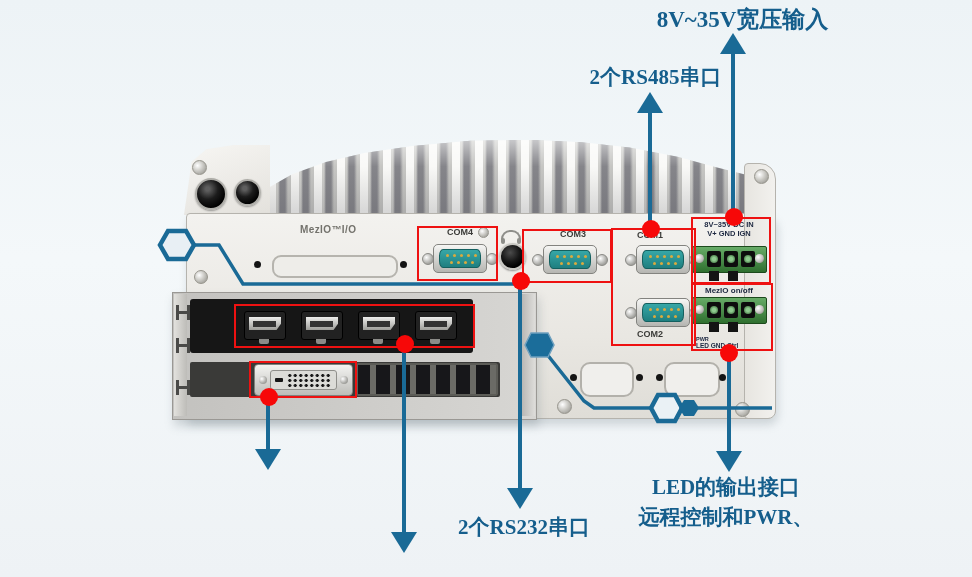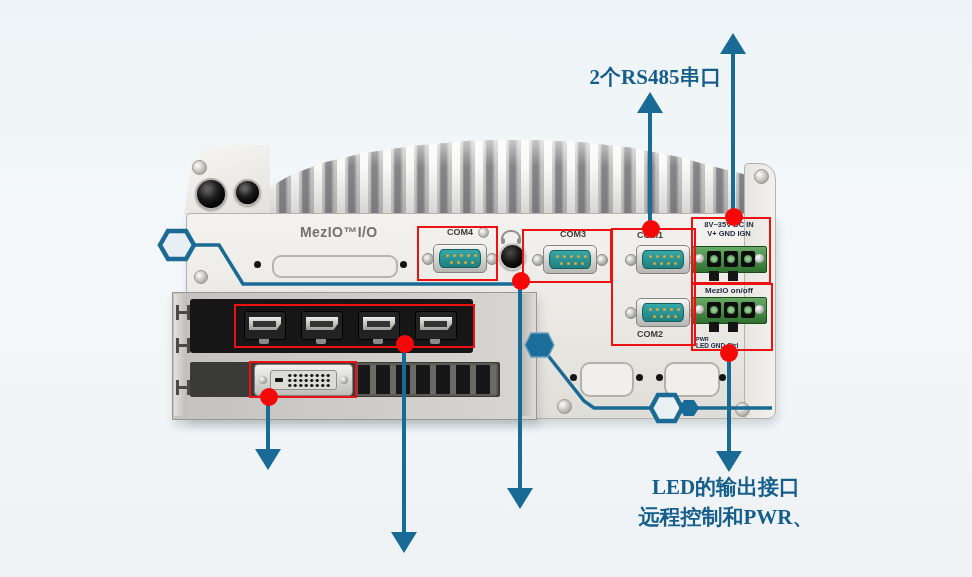--- a/index.html
+++ b/index.html
@@ -25,21 +25,21 @@
   .endcap{position:absolute;left:744px;top:163px;width:30px;height:254px;
     background:linear-gradient(90deg,#e7e5e0,#f2f1ee);
     border:1px solid #b5b3ad;border-radius:4px 16px 8px 4px;}
   .screw{position:absolute;border-radius:50%;
     background:radial-gradient(circle at 35% 35%,#ffffff,#cbcac5 45%,#8d8c86);
     border:1px solid #97958d;}
   .bdot{position:absolute;border-radius:50%;background:#141414;}
   .cgland{position:absolute;border-radius:50%;
     background:radial-gradient(circle at 38% 32%,#5e5e5e 0 2px,#1c1c1c 40%,#000 75%);
     border:2px solid rgba(205,203,197,.85);box-shadow:0 1px 2px rgba(0,0,0,.35);}
-  .mezio{position:absolute;left:300px;top:224px;width:90px;font-size:14px;letter-spacing:.4px;
+  .mezio{position:absolute;left:300px;top:224px;width:90px;font-size:10px;letter-spacing:.4px;
     color:#73726c;font-weight:bold;}
   .blankdsub{position:absolute;left:272px;top:255px;width:122px;height:19px;border:2px solid #b6b4ae;
     border-radius:9px;background:#eeede9;}
 
   
   .db9{position:absolute;width:72px;height:31px;}
   .db9 .shell{position:absolute;left:9px;right:9px;top:1px;bottom:1px;
     background:linear-gradient(180deg,#f6f6f4,#b5b5b1);border:1px solid #83837f;border-radius:5px;}
   .db9 .dface{position:absolute;left:15px;right:15px;top:6px;bottom:6px;
     background:linear-gradient(180deg,#37a7a7,#1f7f80);border:1px solid #14605f;border-radius:4px/7px;}
@@ -277,19 +277,21 @@
   <div class="cline" style="left:727px;top:354px;height:99px;"></div>
   <div class="arr down" style="left:716px;top:451px;"></div>
 
   <span class="rdot" style="left:725px;top:208px;"></span>
   <span class="rdot" style="left:642px;top:220px;"></span>
   <span class="rdot" style="left:512px;top:272px;"></span>
   <span class="rdot" style="left:396px;top:335px;"></span>
   <span class="rdot" style="left:260px;top:388px;"></span>
   <span class="rdot" style="left:720px;top:344px;"></span>
 
+  <div class="lbl" style="left:645px;top:4px;width:195px;font-size:23px;">8V~35V宽压输入</div>
   <div class="lbl" style="left:578px;top:63px;width:155px;font-size:21px;">2个RS485串口</div>
+  <div class="lbl" style="left:444px;top:513px;width:160px;font-size:21px;">2个RS232串口</div>
   <div class="lbl" style="left:634px;top:472px;width:184px;font-size:21px;line-height:30px;">
     <span style="display:block;">LED的输出接口</span>
     <span style="display:block;">远程控制和PWR、</span>
   </div>
 
 </div>
 
 </body></html>

